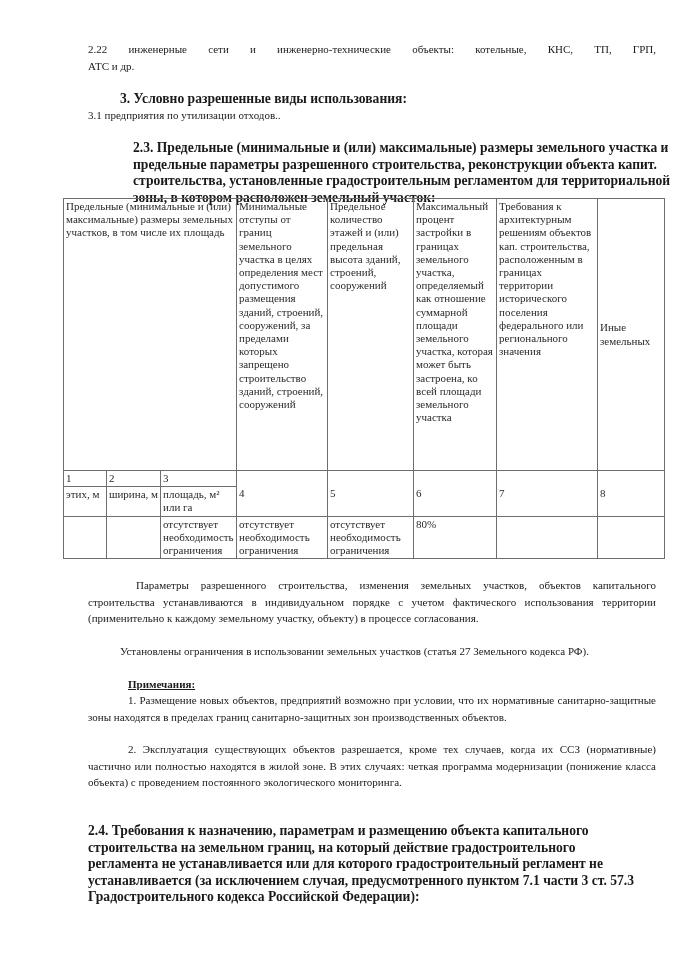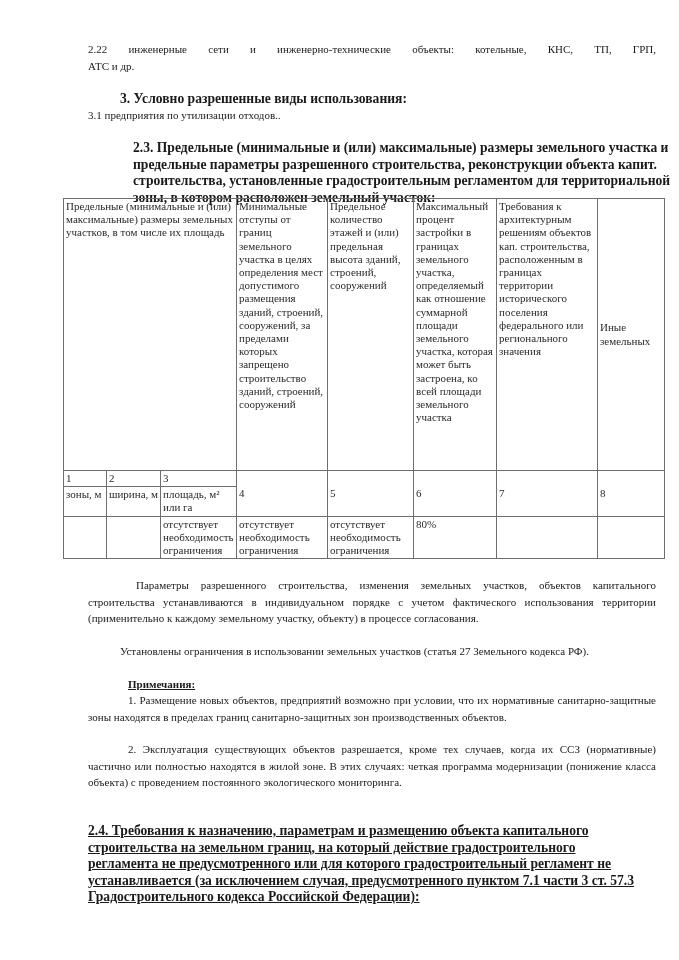--- a/index.html
+++ b/index.html
@@ -62,21 +62,21 @@
       <td>1</td>
       <td>2</td>
       <td>3</td>
       <td rowspan="2" class="mid">4</td>
       <td rowspan="2" class="mid">5</td>
       <td rowspan="2" class="mid">6</td>
       <td rowspan="2" class="mid">7</td>
       <td rowspan="2" class="mid">8</td>
     </tr>
     <tr>
-      <td>зоны, м</td>
+      <td>этих, м</td>
       <td>ширина, м</td>
       <td>площадь, м² или га</td>
     </tr>
     <tr>
       <td></td>
       <td></td>
       <td class="left">отсутствует необходимость ограничения</td>
       <td>отсутствует необходимость ограничения</td>
       <td class="left">отсутствует необходимость ограничения</td>
       <td>80%</td>
@@ -85,21 +85,21 @@
     </tr>
   </tbody>
     </table>
 
   <div class="p just" style="left:88px; top:577px; width:568px; text-indent:48px;">Параметры разрешенного строительства, изменения земельных участков, объектов капитального строительства устанавливаются в индивидуальном порядке с учетом фактического использования территории (применительно к каждому земельному участку, объекту) в процессе согласования.</div>
   <div class="p just" style="left:88px; top:643px; width:568px; text-indent:32px;">Установлены ограничения в использовании земельных участков (статья 27 Земельного кодекса РФ).</div>
   <div class="p u" style="left:128px; top:676px;font-weight:bold;">Примечания:</div>
   <div class="p just" style="left:88px; top:692px; width:568px; text-indent:40px;">1. Размещение новых объектов, предприятий возможно при условии, что их нормативные санитарно-защитные зоны находятся в пределах границ санитарно-защитных зон производственных объектов.</div>
   <div class="p just" style="left:88px; top:741px; width:568px; text-indent:40px;">2. Эксплуатация существующих объектов разрешается, кроме тех случаев, когда их ССЗ (нормативные) частично или полностью находятся в жилой зоне. В этих случаях: четкая программа модернизации (понижение класса объекта) с проведением постоянного экологического мониторинга.</div>
 
-  <div class="p h" style="left:88px; top:823px; width:580px;text-decoration:underline;">
+  <div class="p h" style="left:88px; top:823px; width:580px;">
     <div>2.4.  Требования к назначению, параметрам и размещению объекта капитального</div>
     <div>строительства  на земельном границ, на который действие градостроительного</div>
-    <div>регламента не предусмотренного или для которого градостроительный регламент не</div>
+    <div>регламента не устанавливается или для которого градостроительный регламент не</div>
     <div>устанавливается (за исключением случая, предусмотренного пунктом 7.1 части 3 ст. 57.3</div>
     <div>Градостроительного кодекса Российской Федерации):</div>
   </div>
 
 </div>
 
 </body></html>

